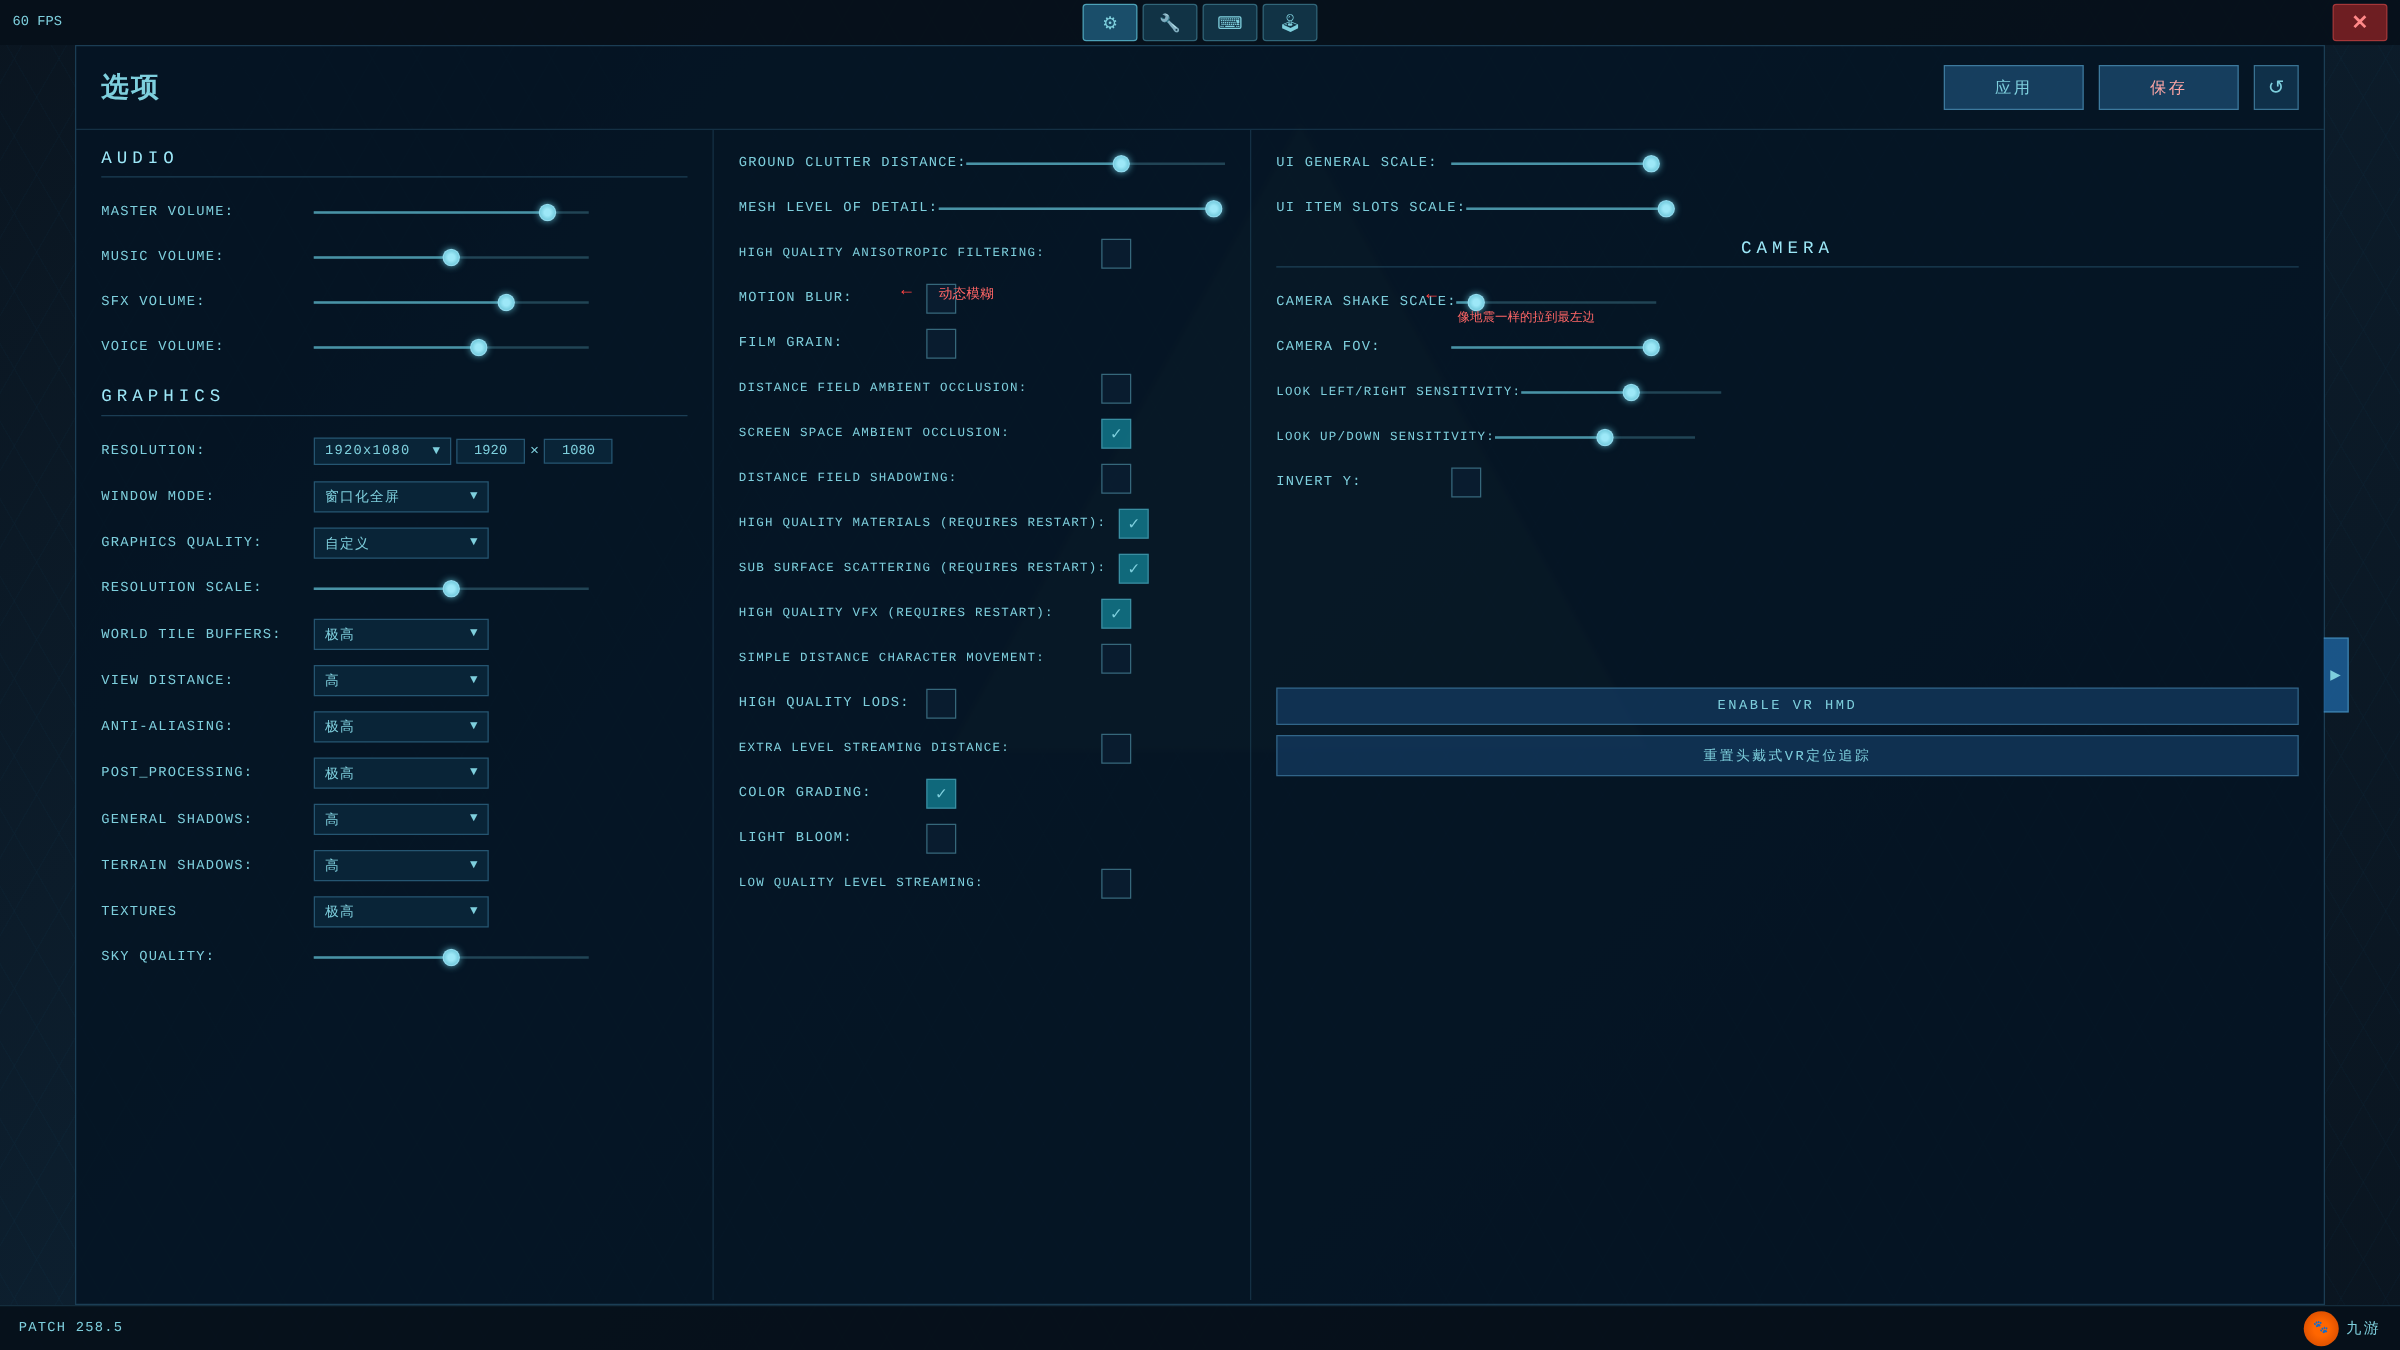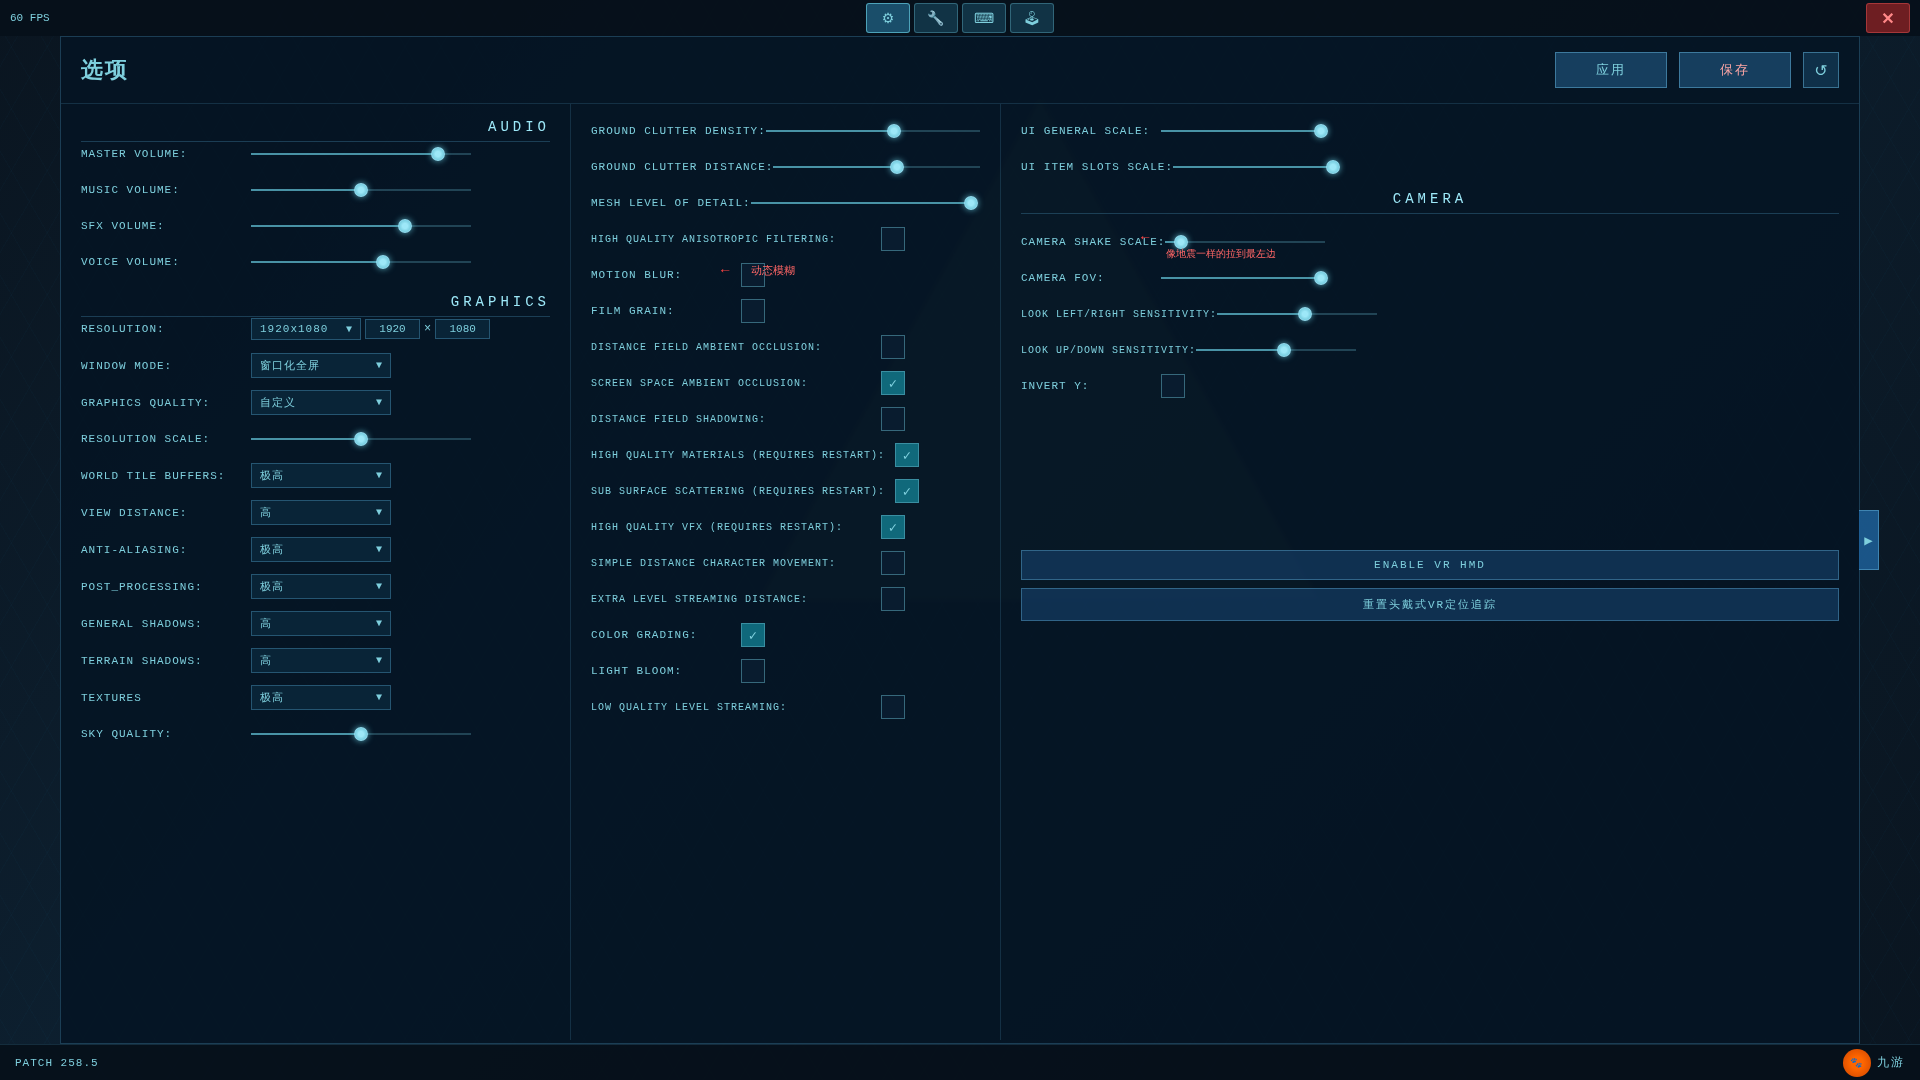--- a/index.html
+++ b/index.html
@@ -204,24 +204,25 @@
 
     
     .right-panel {
       flex: 1;
       padding: 15px 20px;
       overflow-y: auto;
     }
 
     
     .section-header {
-      text-align: right;
+      text-align: left;
       font-size: 14px;
       letter-spacing: 4px;
       color: #9de8f8;
+      margin-bottom: 16px;
       padding-bottom: 6px;
       border-bottom: 1px solid rgba(80,160,200,0.3);
     }
 
     
     .setting-row {
       display: flex;
       align-items: center;
       margin-bottom: 12px;
       min-height: 24px;
@@ -629,41 +630,32 @@
           <div class="slider-track">
             <div class="slider-fill" style="width:50%"></div>
             <div class="slider-thumb" style="left:calc(50% - 7px)"></div>
           </div>
         </div>
       </div>
     </div>
 
     <div class="middle-panel">
 
-      <div class="setting-row">
-        <span class="setting-label-sm">GROUND  CLUTTER  DENSITY:</span>
+
+      <div class="setting-row">
+        <span class="setting-label-sm">GROUND  CLUTTER  DISTANCE:</span>
         <div class="slider-container">
           <div class="slider-track">
             <div class="slider-fill" style="width:60%"></div>
             <div class="slider-thumb" style="left:calc(60% - 7px)"></div>
           </div>
         </div>
       </div>
 
       <div class="setting-row">
-        <span class="setting-label-sm">GROUND  CLUTTER  DISTANCE:</span>
-        <div class="slider-container">
-          <div class="slider-track">
-            <div class="slider-fill" style="width:60%"></div>
-            <div class="slider-thumb" style="left:calc(60% - 7px)"></div>
-          </div>
-        </div>
-      </div>
-
-      <div class="setting-row">
         <span class="setting-label-sm">MESH  LEVEL  OF  DETAIL:</span>
         <div class="slider-container">
           <div class="slider-track">
             <div class="slider-fill" style="width:100%"></div>
             <div class="slider-thumb" style="left:calc(100% - 7px)"></div>
           </div>
         </div>
       </div>
 
       <div class="setting-row">
@@ -727,20 +719,25 @@
           <span class="checkbox-check">✓</span>
         </div>
       </div>
 
       <div class="setting-row">
         <span class="setting-label-sm" style="font-size:10px;min-width:280px">SIMPLE  DISTANCE  CHARACTER  MOVEMENT:</span>
         <div class="checkbox-container">
         </div>
       </div>
 
+      <div class="setting-row">
+        <span class="setting-label-sm">HIGH  QUALITY  LODs:</span>
+        <div class="checkbox-container">
+        </div>
+      </div>
 
       <div class="setting-row">
         <span class="setting-label-sm" style="font-size:10px;min-width:280px">EXTRA  LEVEL  STREAMING  DISTANCE:</span>
         <div class="checkbox-container">
         </div>
       </div>
 
       <div class="setting-row">
         <span class="setting-label-sm">COLOR  GRADING:</span>
         <div class="checkbox-container checkbox-checked">

